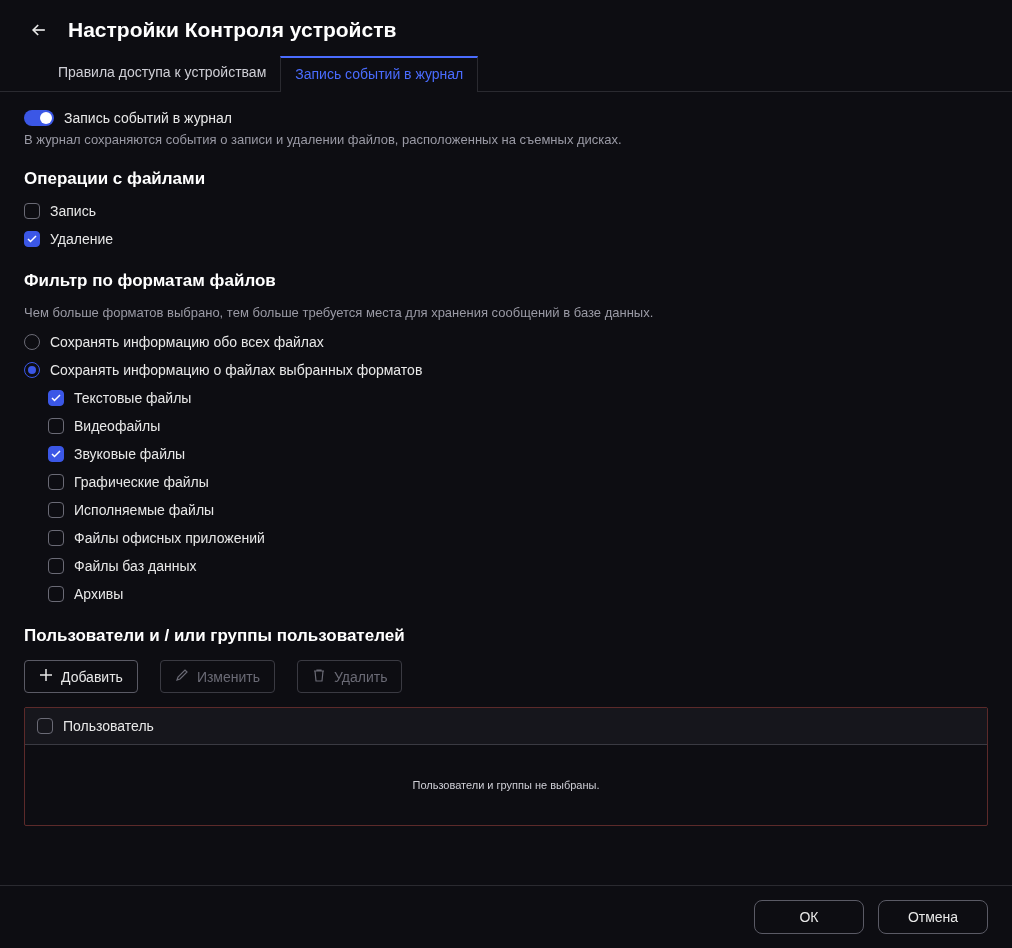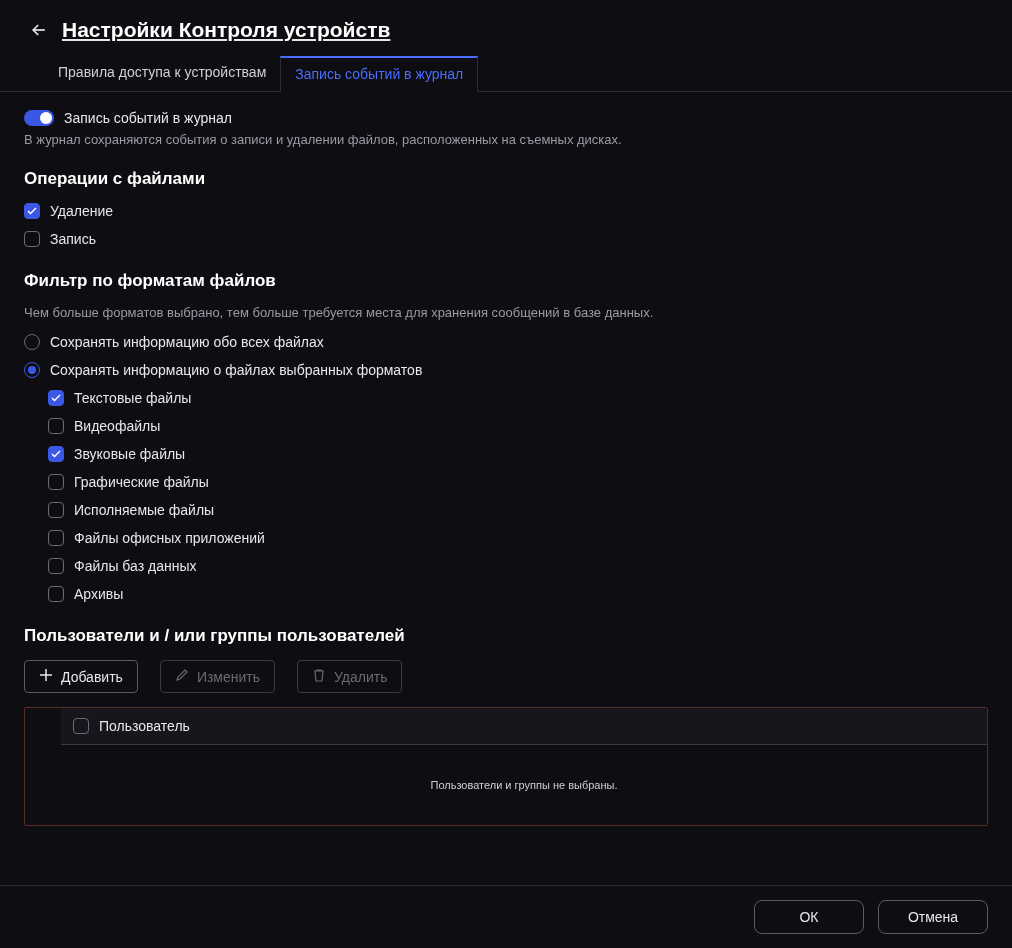--- a/index.html
+++ b/index.html
@@ -11,22 +11,21 @@
     width: 1012px;
     height: 948px;
     overflow: hidden;
     display: flex;
     flex-direction: column;
   }
   .header {
     display: flex;
     align-items: center;
     padding: 18px 24px 0 28px;
-    gap: 12px;
-    text-decoration: underline;
+    gap: 18px;
   }
   .back-icon {
     width: 22px; height: 22px;
     color: #e8e8e8;
     cursor: pointer;
     display:flex; align-items:center; justify-content:center;
   }
   .page-title {
     font-size: 21px;
     font-weight: 600;
@@ -138,21 +137,20 @@
   .btn.disabled {
     color:#6a6a75;
     border-color:#3a3a42;
     cursor:default;
     align-items:flex-end;
   }
   .btn svg { width:14px; height:14px; }
   .table {
     border:1px solid #5c2a2a;
     border-radius:2px;
-    padding-left:36px;
   }
   .table-header {
     display:flex; align-items:center; gap:10px;
     padding:10px 12px;
     border-bottom:1px solid #3a3a42;
     background:#16161c;
   }
   .table-body {
     height:80px;
     display:flex; align-items:center; justify-content:center;
@@ -196,31 +194,31 @@
 
 <div class="content">
   <div class="toggle-row">
     <div class="toggle"></div>
     <span>Запись событий в журнал</span>
   </div>
   <div class="hint">В журнал сохраняются события о записи и удалении файлов, расположенных на съемных дисках.</div>
 
   <div class="section-title">Операции с файлами</div>
   <div class="check-row">
+    <div class="checkbox"></div>
+    <span>Запись</span>
+  </div>
+  <div class="check-row">
     <div class="checkbox checked">
         <svg viewBox="0 0 10 10">
           <path d="M1 5l2.5 2.5L9 2" stroke="#fff" stroke-width="1.5" fill="none"></path>
         </svg>
       </div>
     <span>Удаление</span>
   </div>
-  <div class="check-row">
-    <div class="checkbox"></div>
-    <span>Запись</span>
-  </div>
 
   <div class="section-title section-gap">Фильтр по форматам файлов</div>
   <div class="hint" style="margin-bottom:14px">Чем больше форматов выбрано, тем больше требуется места для хранения сообщений в базе данных.</div>
 
   <div class="radio-row">
     <div class="radio"></div>
     <span>Сохранять информацию обо всех файлах</span>
   </div>
   <div class="radio-row">
     <div class="radio checked"></div>

